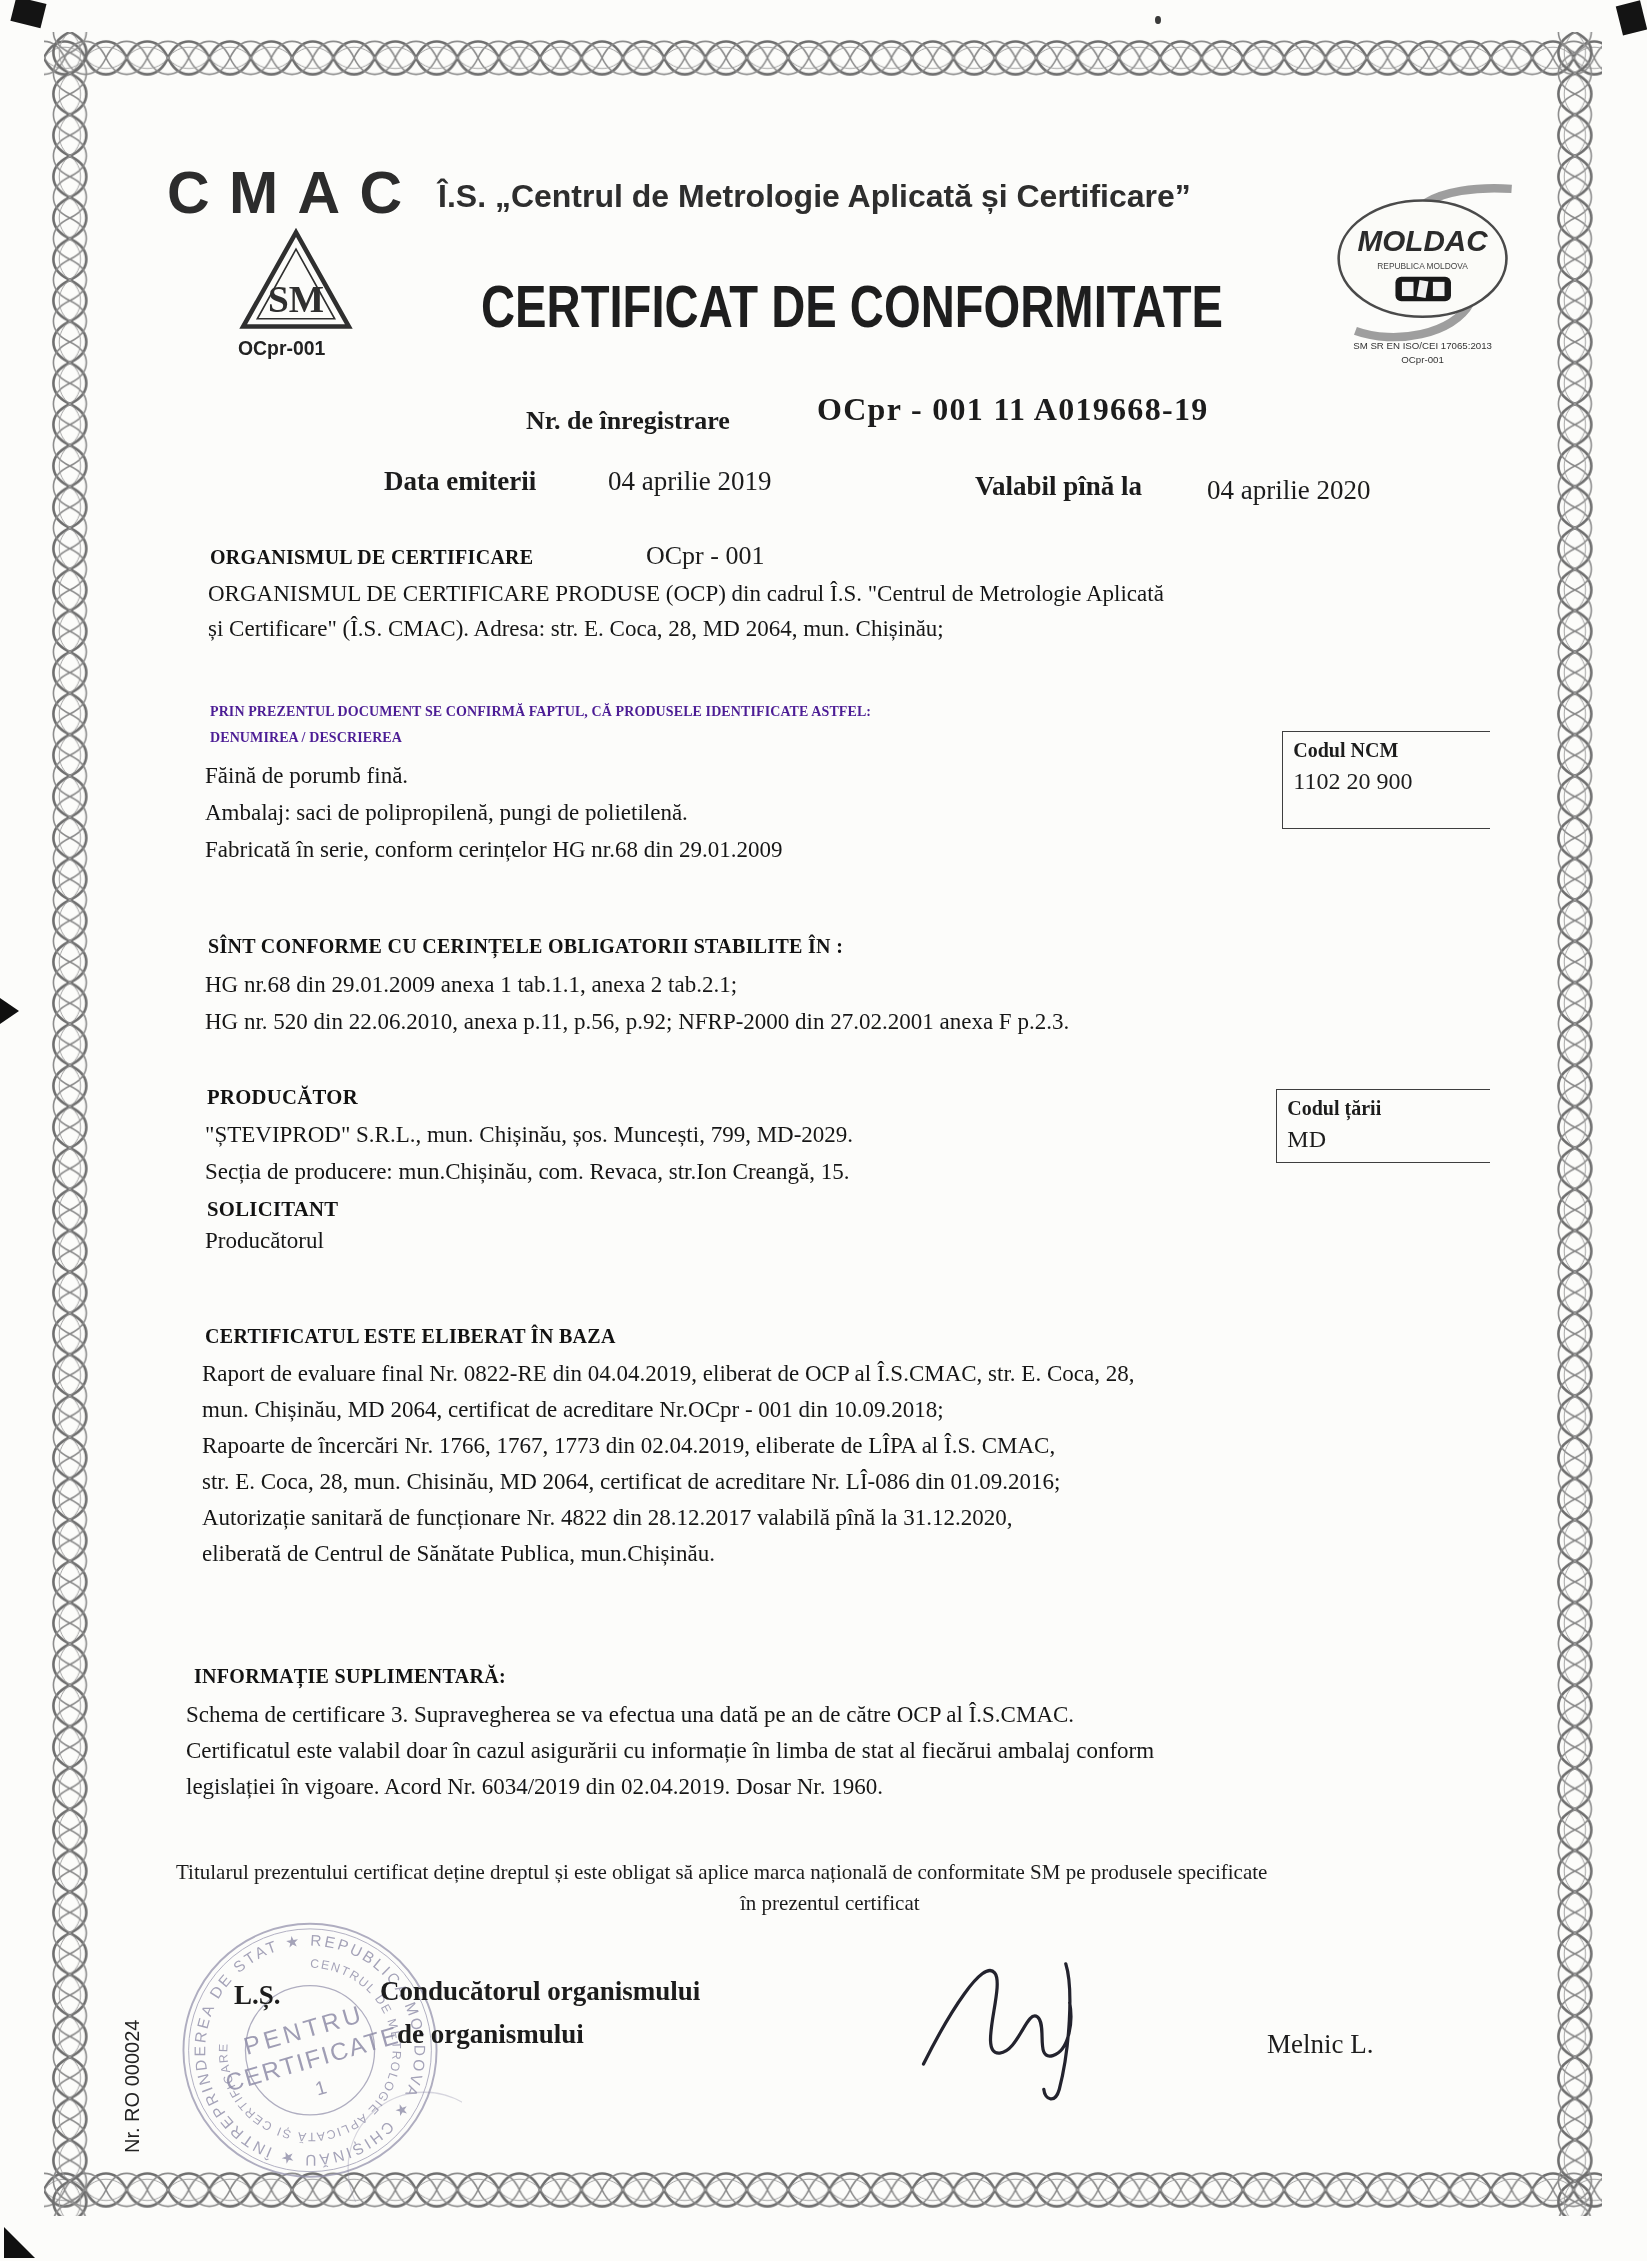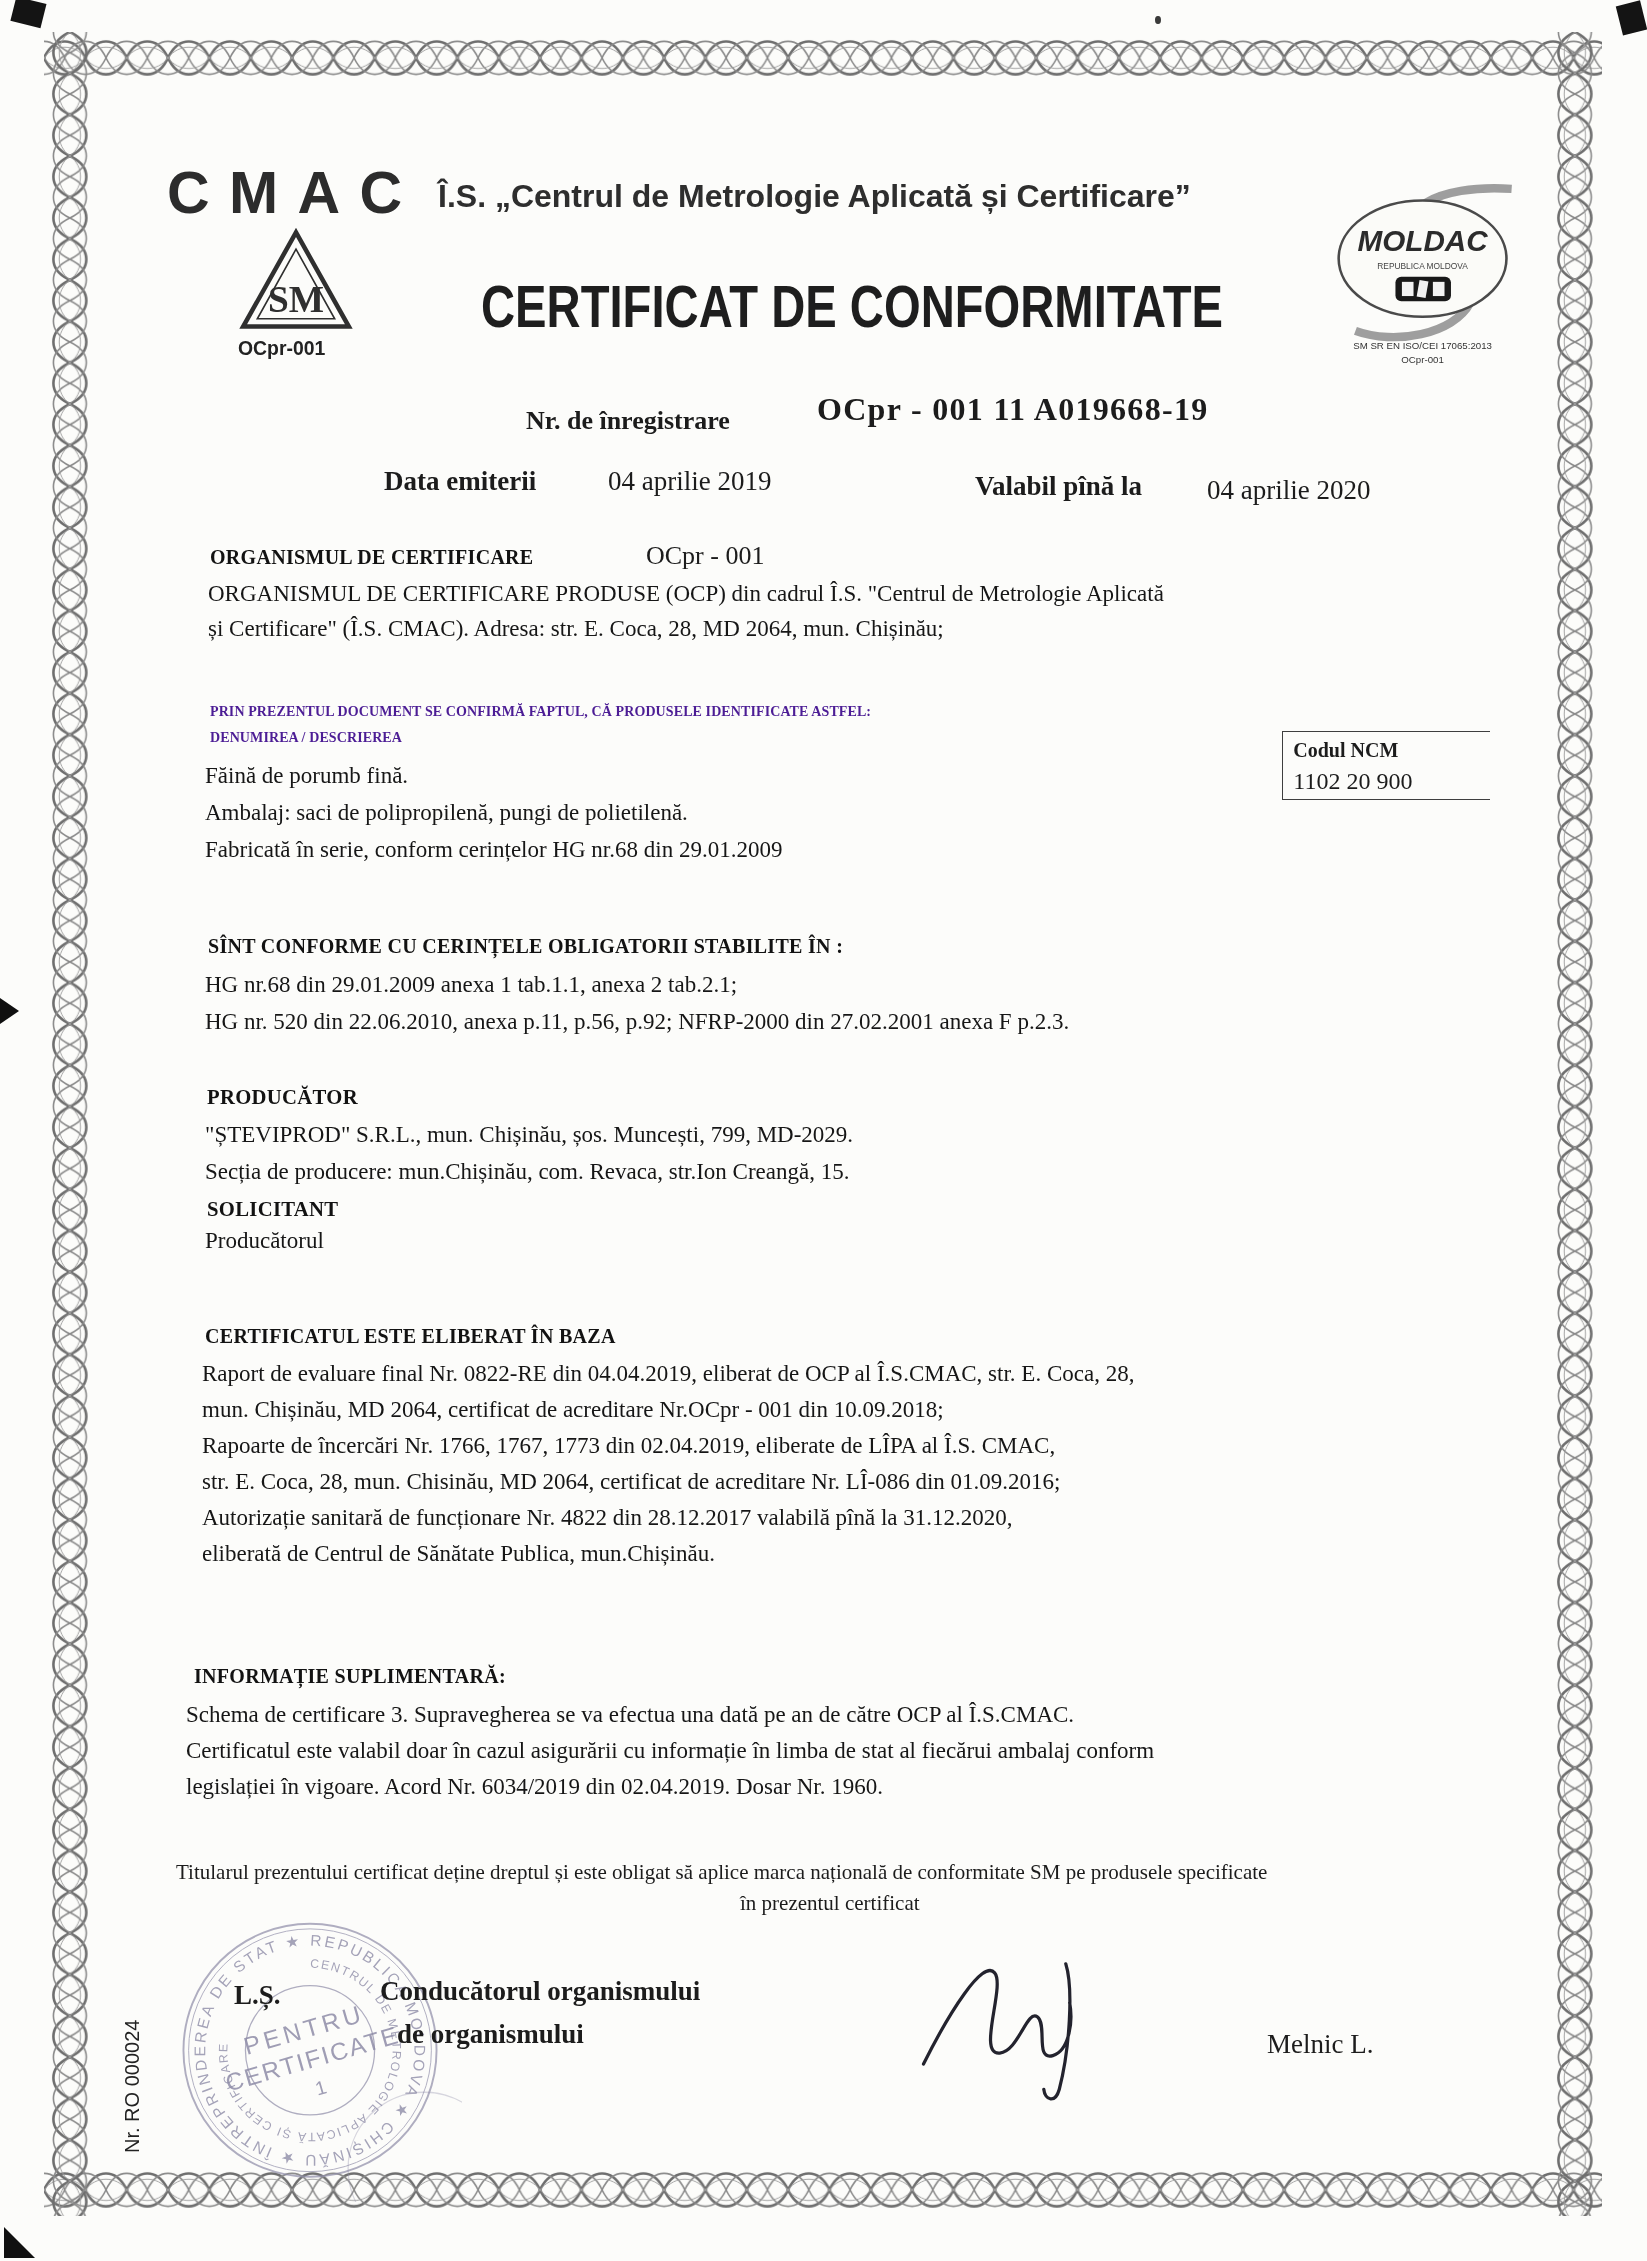--- a/index.html
+++ b/index.html
@@ -134,37 +134,41 @@
 
   <div class="abs small-head" style="left:210px; top:704px;">PRIN PREZENTUL DOCUMENT SE CONFIRMĂ FAPTUL, CĂ PRODUSELE IDENTIFICATE ASTFEL:</div>
   <div class="abs small-head" style="left:210px; top:730px;">DENUMIREA / DESCRIEREA</div>
 
   <div class="abs para" style="left:205px; top:757px; line-height:37px;">
     <div class="text-line">Făină de porumb fină.</div>
     <div class="text-line">Ambalaj: saci de polipropilenă, pungi de polietilenă.</div>
     <div class="text-line">Fabricată în serie, conform cerințelor HG nr.68 din 29.01.2009</div>
   </div>
 
-  <div class="code-box" style="left:1282px; top:731px; width:208px; height:69px;">
+  <div class="code-box" style="left:1282px; top:731px; width:208px; height:98px;">
     <div class="code-label">Codul NCM</div>
     <div class="code-value">1102 20 900</div>
   </div>
 
   <div class="abs sec-head" style="left:208px; top:935px;">SÎNT CONFORME CU CERINȚELE OBLIGATORII STABILITE ÎN :</div>
   <div class="abs para" style="left:205px; top:966px; line-height:37px;">
     <div class="text-line">HG nr.68 din 29.01.2009 anexa 1 tab.1.1, anexa 2 tab.2.1;</div>
     <div class="text-line">HG nr. 520 din 22.06.2010, anexa p.11, p.56, p.92; NFRP-2000 din 27.02.2001 anexa F p.2.3.</div>
   </div>
 
   <div class="abs sec-head" style="left:207px; top:1086px; font-size:20.7px;">PRODUCĂTOR</div>
   <div class="abs para" style="left:205px; top:1116px; line-height:37px;">
     <div class="text-line">"ȘTEVIPROD" S.R.L., mun. Chișinău, șos. Muncești, 799, MD-2029.</div>
     <div class="text-line">Secția de producere: mun.Chișinău, com. Revaca, str.Ion Creangă, 15.</div>
   </div>
 
+  <div class="code-box" style="left:1276px; top:1089px; width:214px; height:74px;">
+    <div class="code-label">Codul țării</div>
+    <div class="code-value">MD</div>
+  </div>
 
   <div class="abs sec-head" style="left:207px; top:1198px; font-size:20.7px;">SOLICITANT</div>
   <div class="abs para" style="left:205px; top:1228px;">Producătorul</div>
 
 
   <div class="abs sec-head" style="left:205px; top:1325px;">CERTIFICATUL ESTE ELIBERAT ÎN BAZA</div>
   <div class="abs para" style="left:202px; top:1356px; line-height:36px;">
     <div class="text-line">Raport de evaluare final Nr. 0822-RE din 04.04.2019,  eliberat de OCP al Î.S.CMAC, str. E. Coca, 28,</div>
     <div class="text-line">mun. Chișinău, MD 2064,  certificat de acreditare Nr.OCpr - 001 din 10.09.2018;</div>
     <div class="text-line">Rapoarte de încercări Nr. 1766, 1767, 1773 din 02.04.2019, eliberate de LÎPA al Î.S. CMAC,</div>

